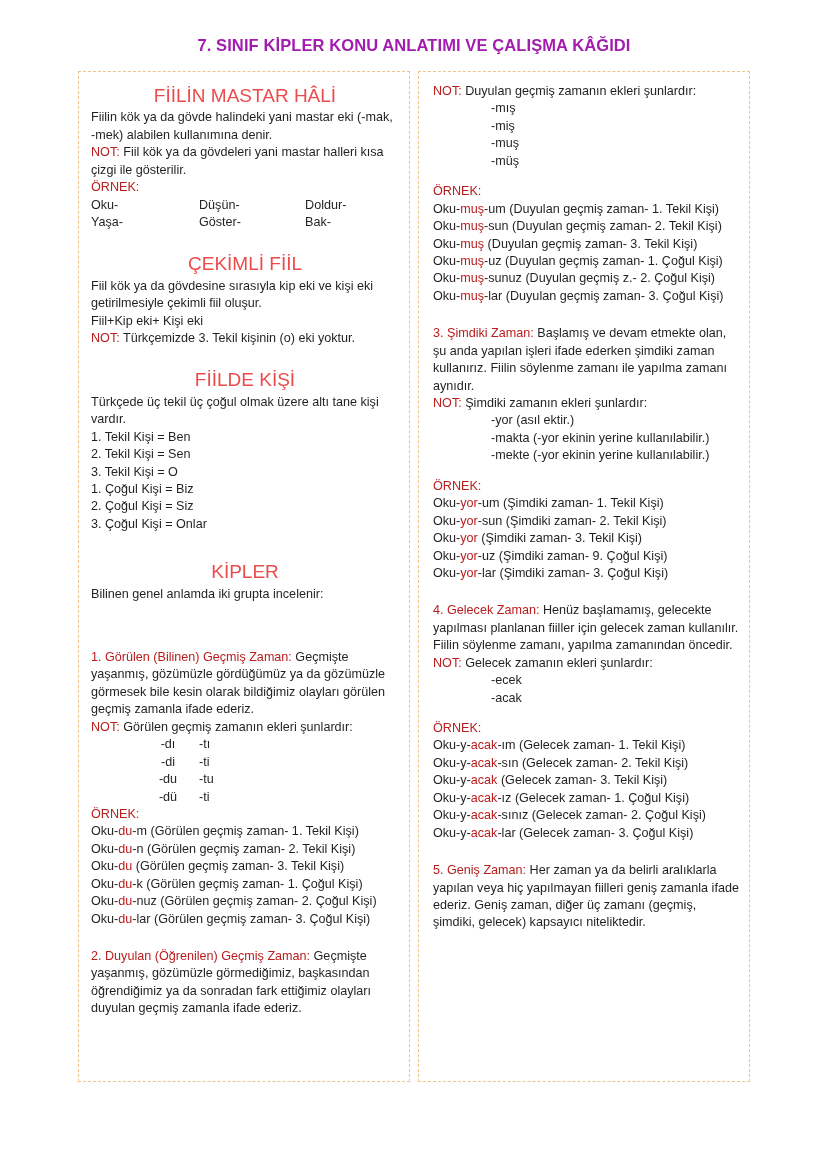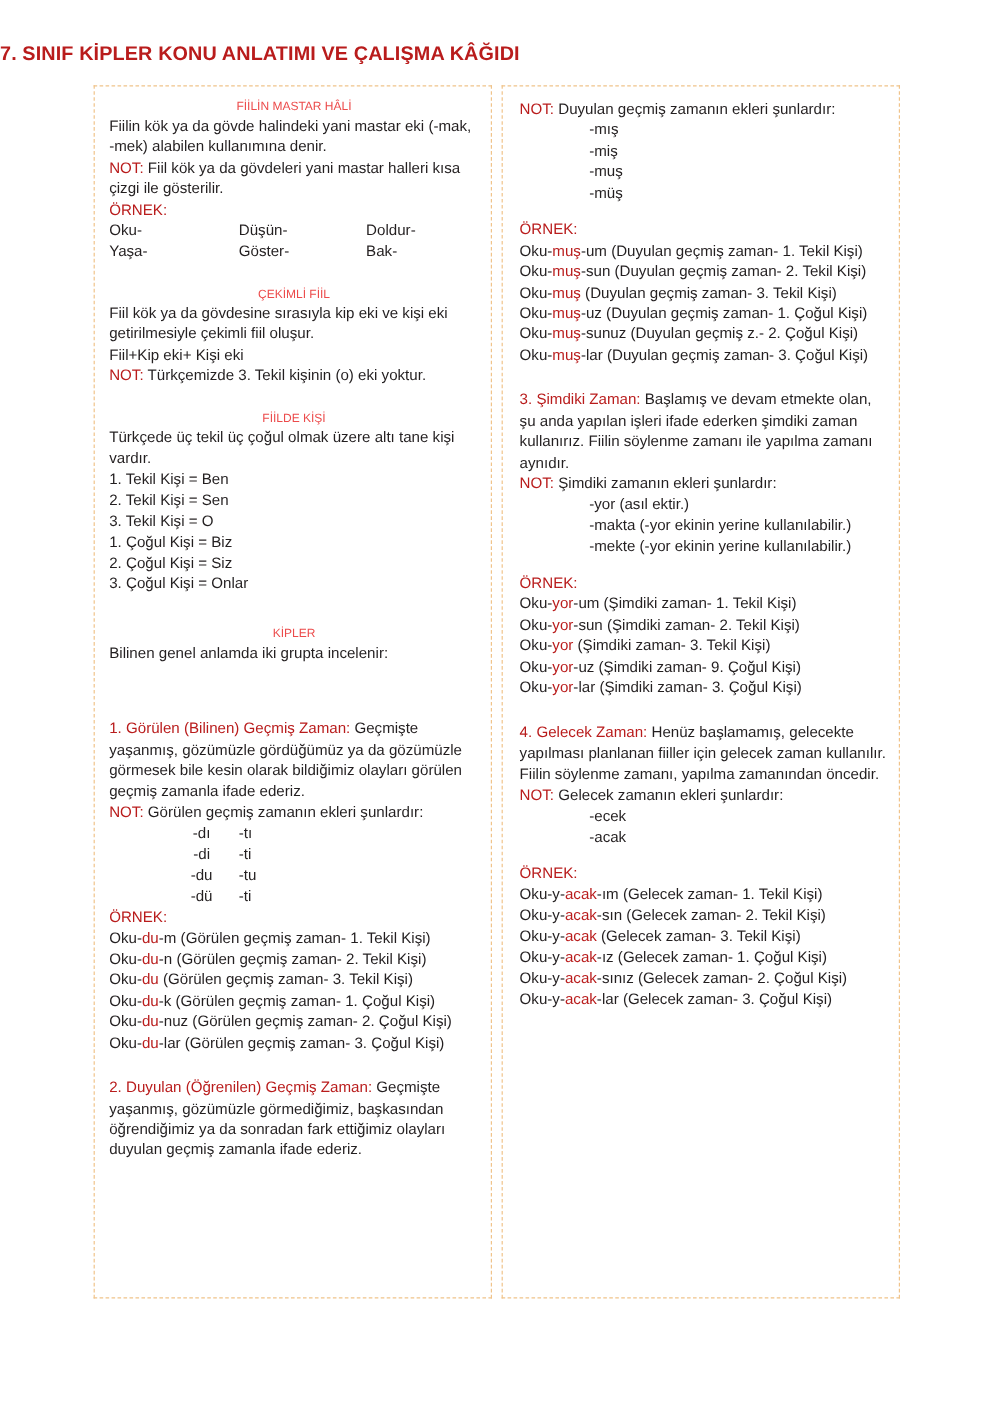--- a/index.html
+++ b/index.html
@@ -16,24 +16,25 @@
     overflow: hidden;
   }
   .page {
     width: 828px;
     height: 1171px;
     position: relative;
     box-sizing: border-box;
     padding: 0;
   }
   .page-title {
+    text-align: center;
     font-size: 16.5px;
     font-weight: bold;
     letter-spacing: 0.1px;
-    color: #b91c1c;
+    color: #a21caf;
     padding-top: 36px;
     padding-bottom: 0;
     margin: 0;
     line-height: 1.2;
   }
   .columns {
     position: absolute;
     top: 71px;
     left: 78px;
     width: 672px;
@@ -56,21 +57,21 @@
     line-height: 1.385;
     margin: 0;
     color: #231f20;
     text-align: left;
   }
   .red {
     color: #b91c1c;
   }
   .redhead {
     color: #ec4b4b;
-    font-size: 10px;
+    font-size: 19px;
     line-height: 1.385;
     margin: 0;
     text-align: center;
   }
   .gap-m { height: 13px; }
   .gap-l { height: 20px; }
   .gap-xl { height: 26px; }
   .indent1 { padding-left: 46px; }
   .indent2 { padding-left: 58px; }
   .ek-row {
@@ -229,17 +230,20 @@
         <p class="t"><span>Oku-y-</span><span class="red">acak</span><span>-ım (Gelecek zaman- 1. Tekil Kişi)</span></p>
         <p class="t"><span>Oku-y-</span><span class="red">acak</span><span>-sın (Gelecek zaman- 2. Tekil Kişi)</span></p>
         <p class="t"><span>Oku-y-</span><span class="red">acak</span><span> (Gelecek zaman- 3. Tekil Kişi)</span></p>
         <p class="t"><span>Oku-y-</span><span class="red">acak</span><span>-ız (Gelecek zaman- 1. Çoğul Kişi)</span></p>
         <p class="t"><span>Oku-y-</span><span class="red">acak</span><span>-sınız (Gelecek zaman- 2. Çoğul Kişi)</span></p>
         <p class="t"><span>Oku-y-</span><span class="red">acak</span><span>-lar (Gelecek zaman- 3. Çoğul Kişi)</span></p>
       </div>
 
       <div class="gap-l"></div>
 
+      <div>
+        <p class="t"><span class="red">5. Geniş Zaman:</span><span> Her zaman ya da belirli aralıklarla yapılan veya hiç yapılmayan fiilleri geniş zamanla ifade ederiz. Geniş zaman, diğer üç zamanı (geçmiş, şimdiki, gelecek) kapsayıcı niteliktedir.</span></p>
+      </div>
 
     </div>
 
   </div>
 </div>
 
 </body></html>

